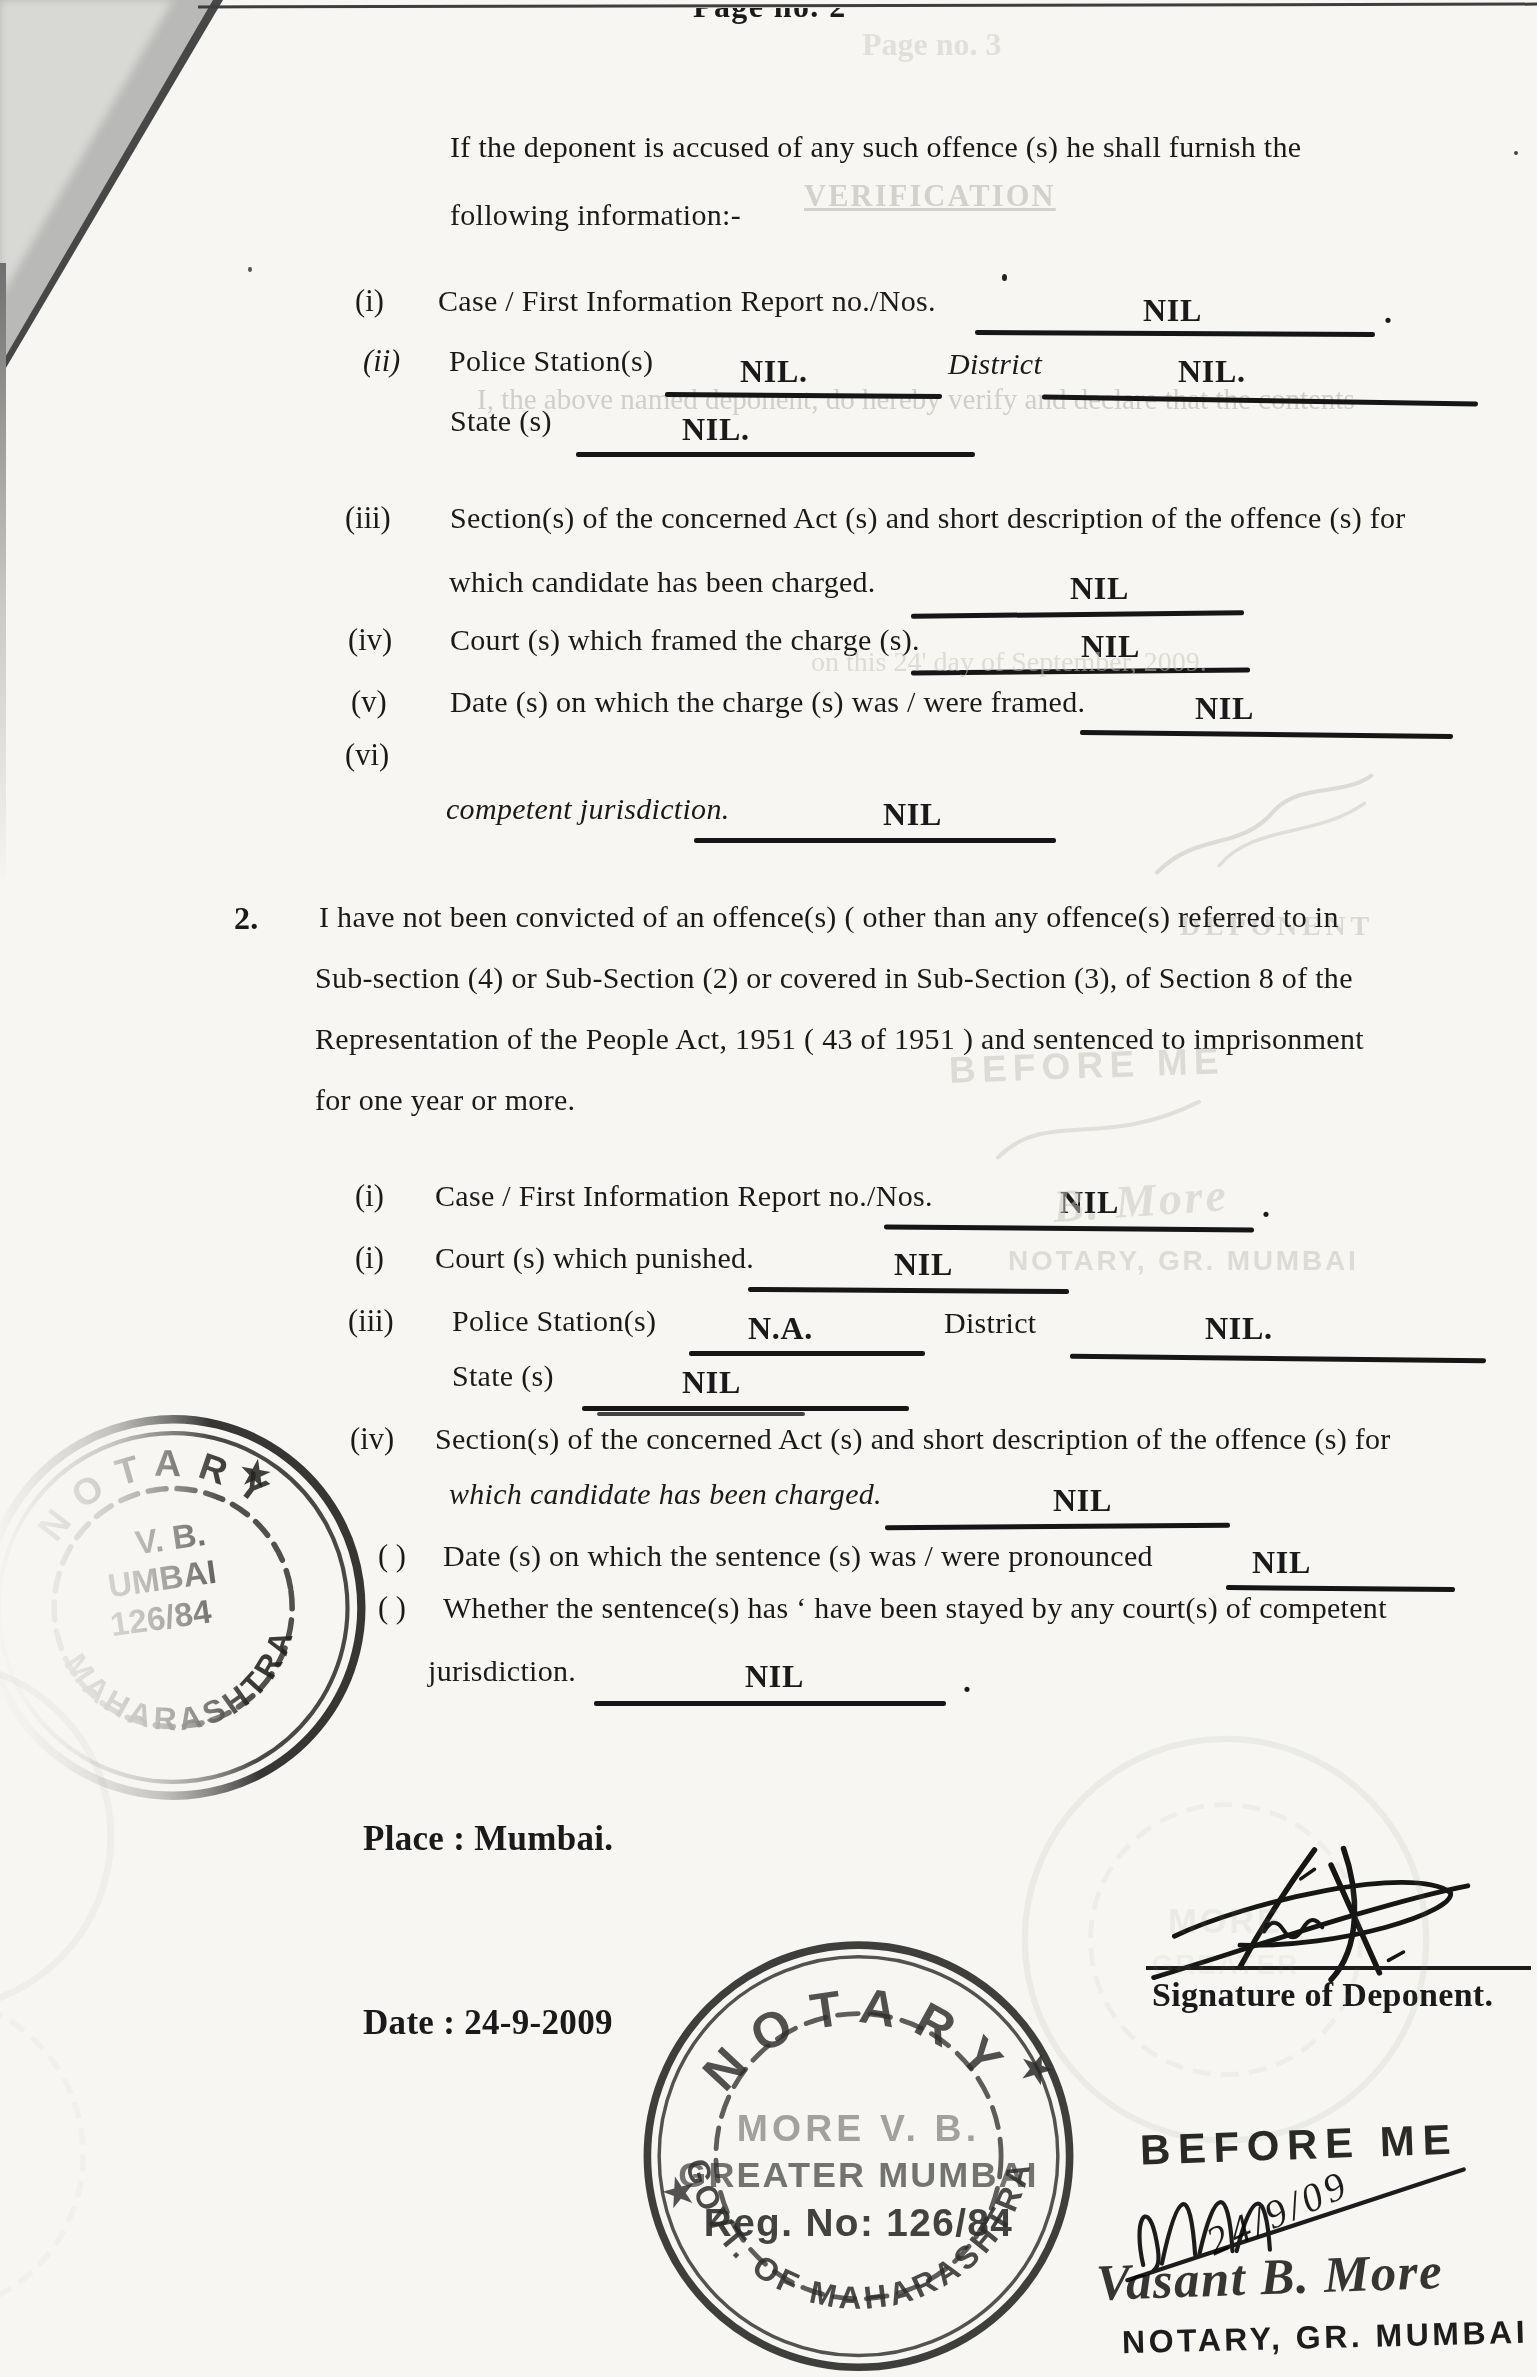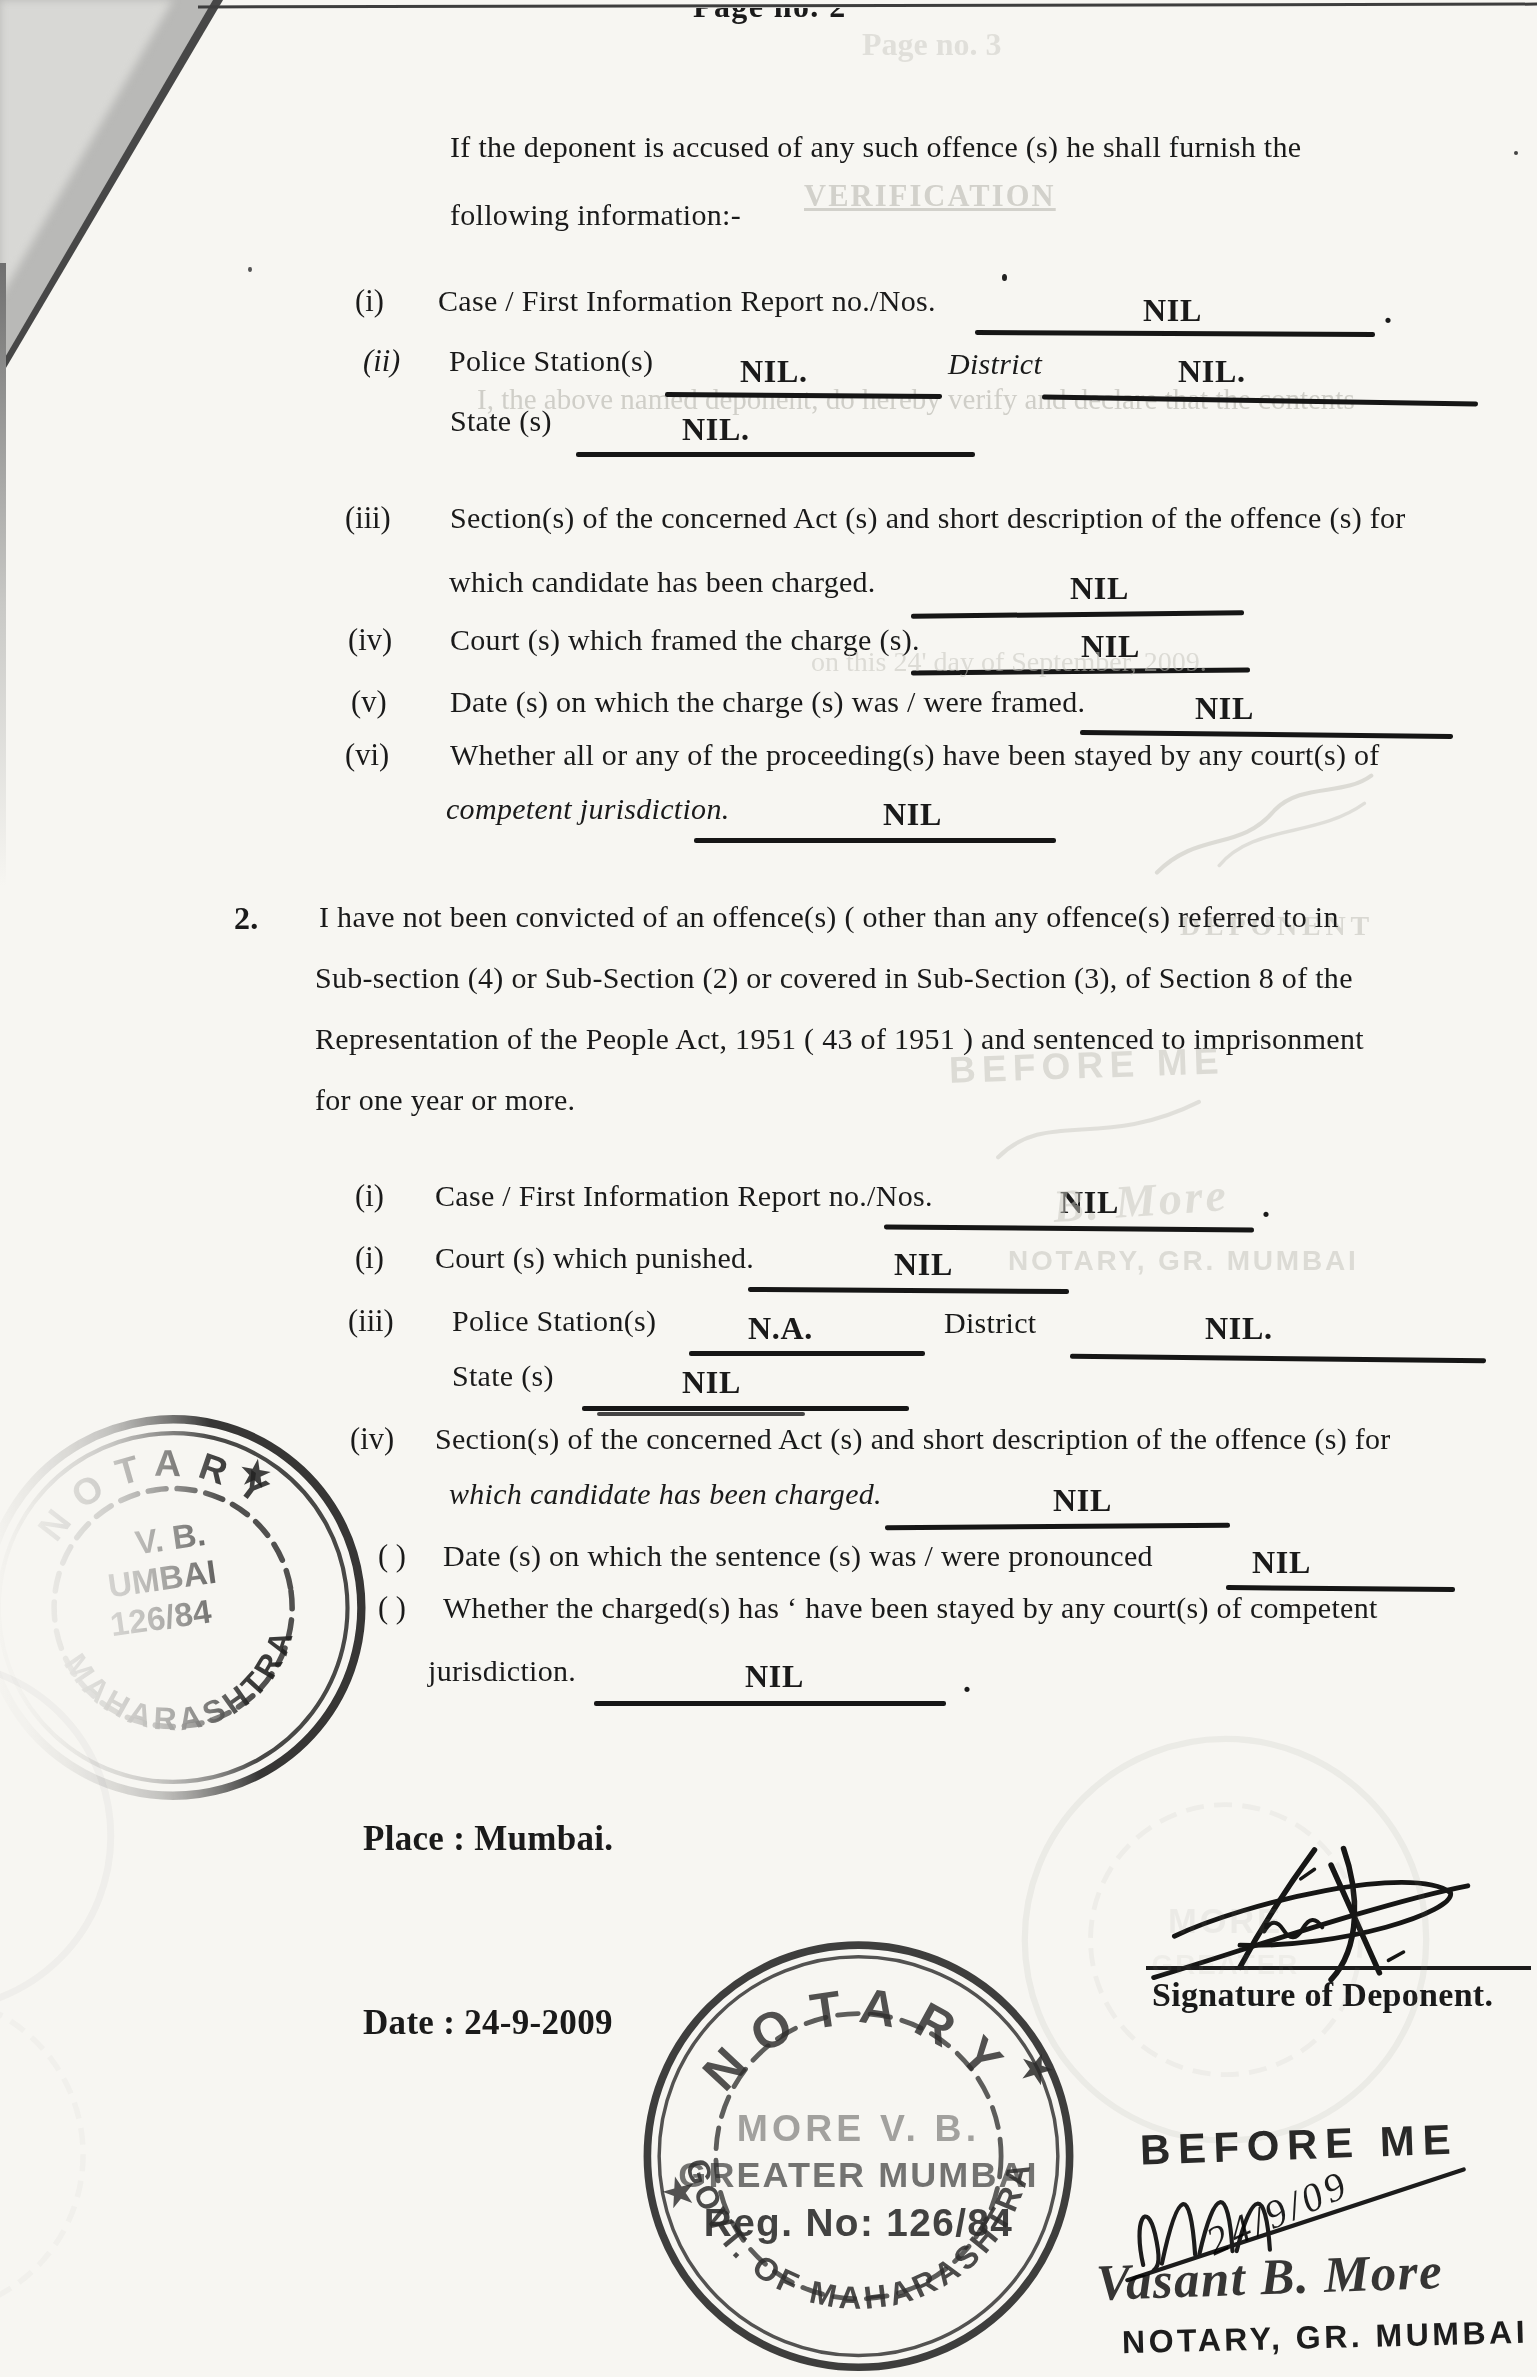--- a/index.html
+++ b/index.html
@@ -71,21 +71,20 @@
   <div class="nil" style="left:1081px;top:630px;">NIL</div>
 
   <div class="ghost" style="left:811px;top:648px;font-size:28px;opacity:.55;">on this 24' day of September, 2009.</div>
 
   <div class="lbl" style="left:351px;top:687px;">(v)</div>
   <div class="t" style="left:450px;top:687px;">Date (s) on which the charge (s) was / were framed.</div>
   <div class="ul" style="left:1080px;top:732px;width:373px;transform:rotate(.6deg);"></div>
   <div class="nil" style="left:1195px;top:692px;">NIL</div>
 
   <div class="lbl" style="left:345px;top:740px;">(vi)</div>
-  <div class="t" style="left:450px;top:740px;">Whether all or any of the proceeding(s) have been stayed by any court(s) of</div>
   <div class="t" style="left:446px;top:794px;font-style:italic;">competent jurisdiction.</div>
   <div class="ul" style="left:694px;top:838px;width:362px;"></div>
   <div class="nil" style="left:883px;top:798px;">NIL</div>
 
   <svg width="277" height="159" style="left:1136px;top:748px;opacity:.5;" viewBox="0 0 400 230">
     <path d="M 30,180 C 90,120 150,150 200,90 C 240,50 300,70 340,40" stroke="#c2c1ba" stroke-width="6" fill="none" stroke-linecap="round"></path>
     <path d="M 120,170 C 170,110 260,130 330,80" stroke="#c9c8c1" stroke-width="5" fill="none" stroke-linecap="round"></path>
   </svg>
   <div class="ghost" style="left:1180px;top:912px;font-size:28px;font-weight:bold;letter-spacing:4.8px;opacity:.6;">DEPONENT</div>
 
@@ -132,21 +131,21 @@
   <div class="t" style="left:449px;top:1479px;font-style:italic;">which candidate has been charged.</div>
   <div class="ul" style="left:885px;top:1524px;width:345px;transform:rotate(-.4deg);"></div>
   <div class="nil" style="left:1053px;top:1484px;">NIL</div>
 
   <div class="lbl" style="left:378px;top:1541px;">( )</div>
   <div class="t" style="left:443px;top:1541px;">Date (s) on which the sentence (s) was / were pronounced</div>
   <div class="ul" style="left:1226px;top:1586px;width:229px;transform:rotate(.5deg);"></div>
   <div class="nil" style="left:1252px;top:1546px;">NIL</div>
 
   <div class="lbl" style="left:378px;top:1593px;">( )</div>
-  <div class="t" style="left:443px;top:1593px;">Whether the charged(s) has ‘ have been stayed by any court(s) of competent</div>
+  <div class="t" style="left:443px;top:1593px;">Whether the sentence(s) has ‘ have been stayed by any court(s) of competent</div>
   <div class="t" style="left:428px;top:1656px;">jurisdiction.</div>
   <div class="ul" style="left:594px;top:1701px;width:352px;"></div>
   <div class="nil" style="left:745px;top:1660px;">NIL</div>
   <div class="nil" style="left:963px;top:1665px;">.</div>
 
   <div class="t bold" style="left:363px;top:1821px;font-size:35px;">Place : Mumbai.</div>
   <div class="t bold" style="left:363px;top:2005px;font-size:35px;">Date : 24-9-2009</div>
 
   <svg class="stamp" width="346" height="145" viewBox="0 0 500 210" style="left:1136px;top:1843px;">
     <g stroke="#161616" fill="none" stroke-linecap="round">

